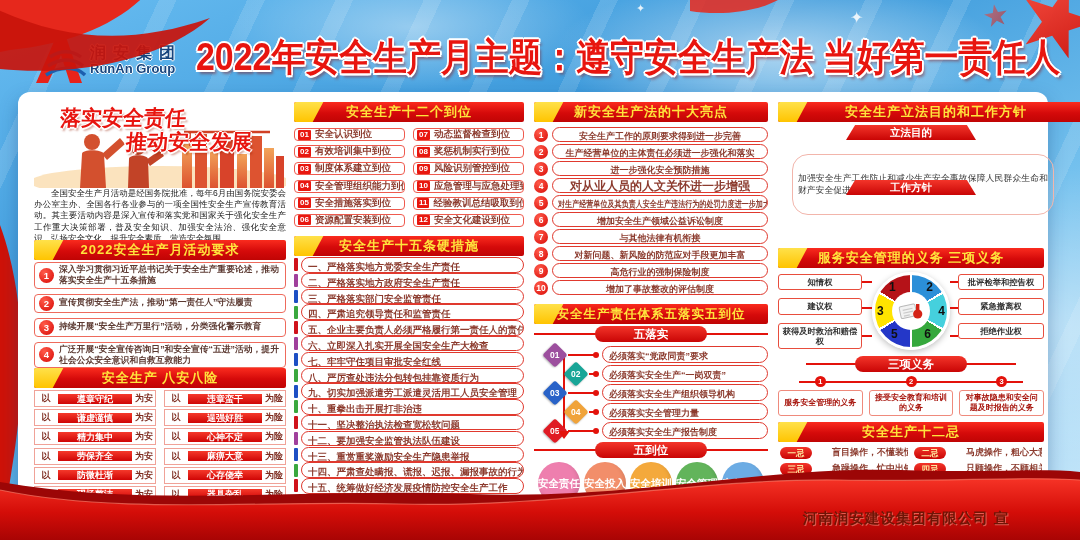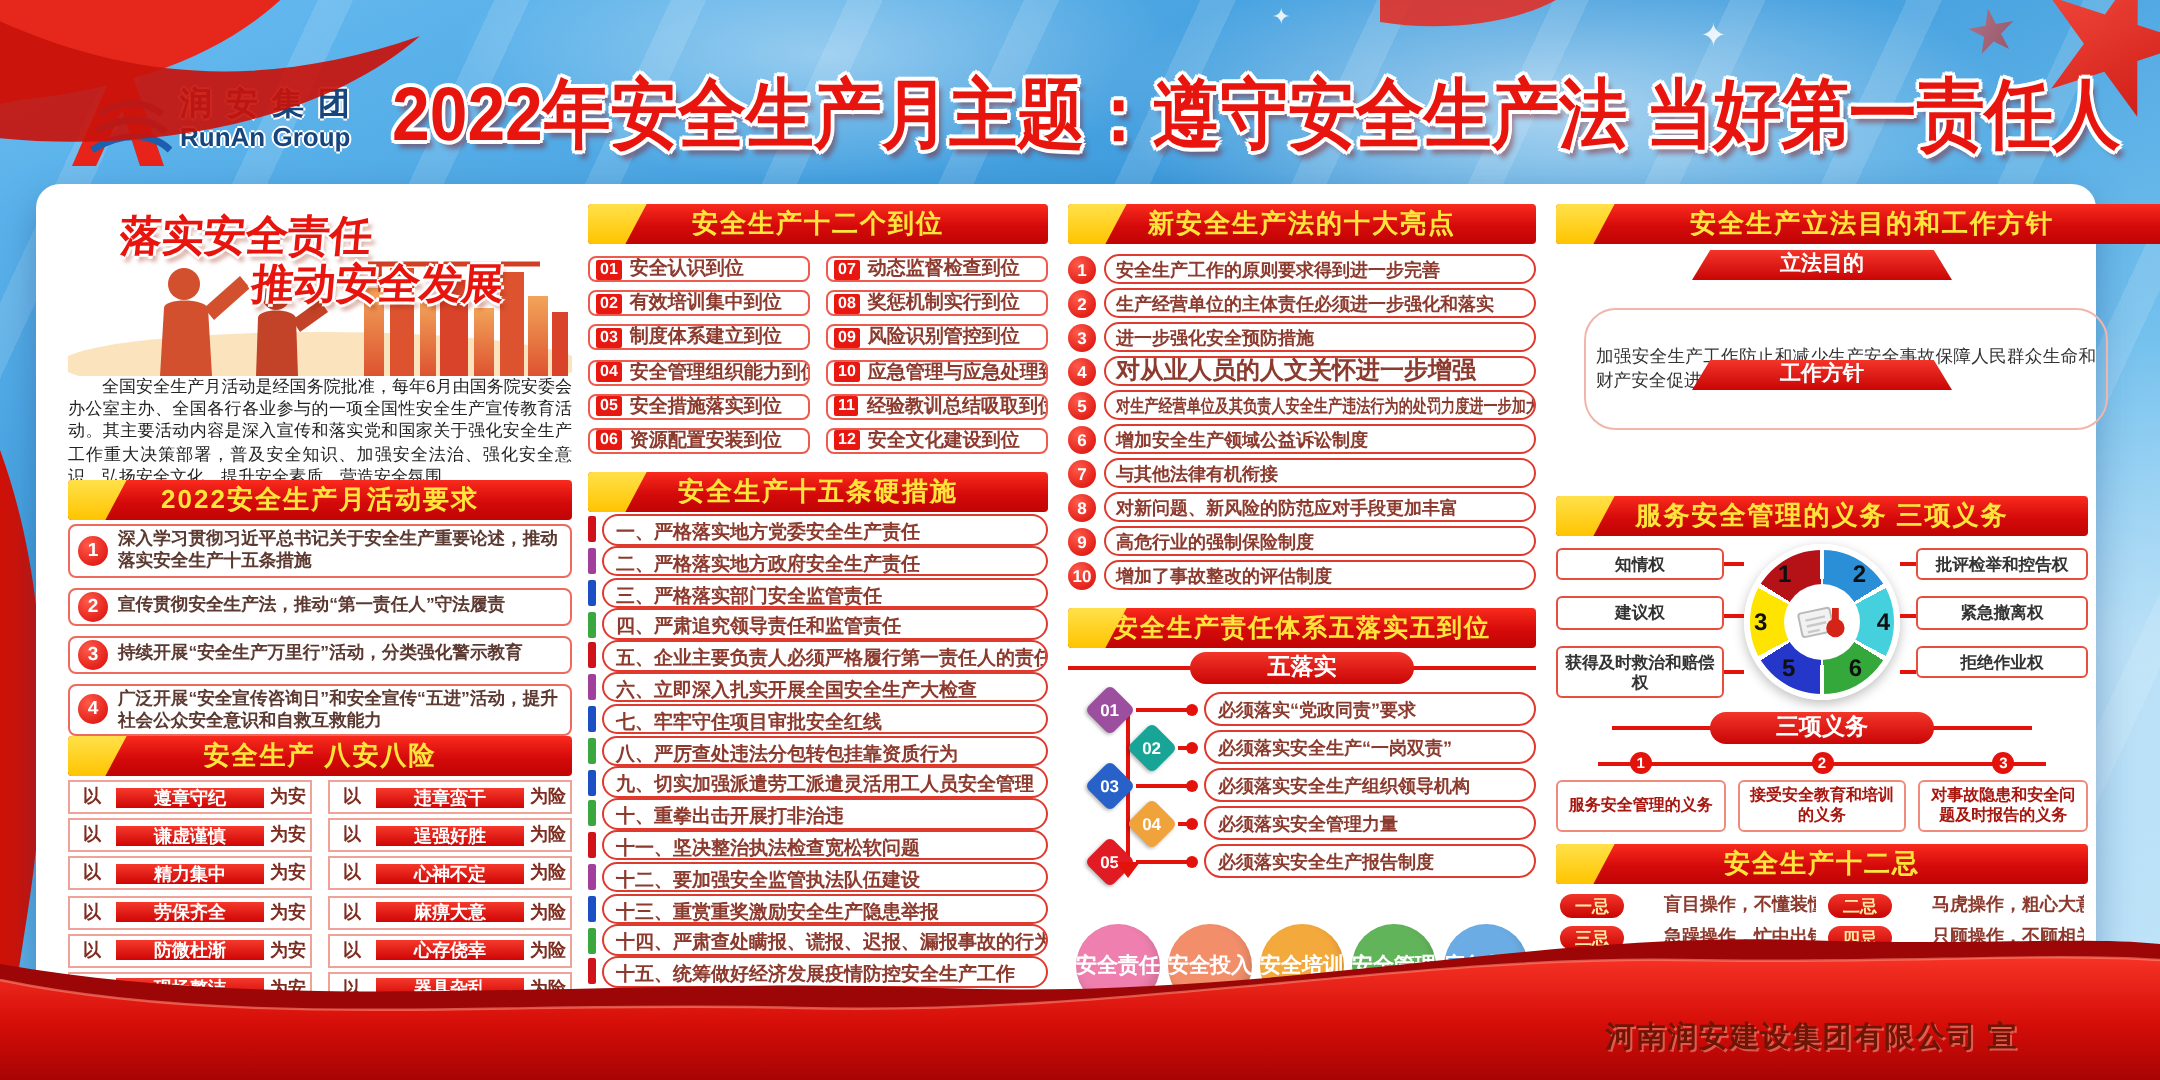--- a/index.html
+++ b/index.html
@@ -68,21 +68,21 @@
   .itxt{font-size:9.5px;font-weight:700;color:#8c3b2e;}
   .m-list{position:absolute;}
   .m-row{display:flex;align-items:center;gap:3px;height:13.5px;margin-bottom:2.3px;}
   .m-bar{width:4px;height:13px;border-radius:1px;flex-shrink:0;}
   .m-pill{flex:1;border:1px solid #e0392e;border-radius:8px;height:13.5px;line-height:13px;padding:0 6px;overflow:hidden;}
   
   .h-list{position:absolute;}
   .h-row{display:flex;align-items:center;gap:4px;height:13px;margin-bottom:4px;}
   .h-num{width:14px;height:14px;border-radius:50%;flex-shrink:0;text-align:center;line-height:14px;
     background:radial-gradient(circle at 35% 30%,#ff5a4a,#d80a06);color:#fff;font-size:8.5px;font-weight:700;}
-  .h-pill{flex:1;border:1px solid #e0392e;border-radius:8px;height:13px;line-height:12px;padding:0 5px;overflow:hidden;}
+  .h-pill{flex:1;border:1px solid #e0392e;border-radius:8px;height:13px;line-height:12px;padding:0 5px;overflow:hidden;text-align:center;}
   .lf-list{position:absolute;}
   .lf-list::before{content:"";position:absolute;left:29px;top:8px;bottom:12px;width:2px;background:#e3120b;}
   .lf-list::after{content:"";position:absolute;left:24px;bottom:2px;border-left:6px solid transparent;
     border-right:6px solid transparent;border-top:8px solid #e3120b;}
   .lf-row{position:relative;display:flex;align-items:center;height:17px;margin-bottom:2px;}
   .lf-d{width:18px;height:18px;transform:rotate(45deg);border-radius:3px;margin-left:12px;flex-shrink:0;
     display:flex;align-items:center;justify-content:center;box-shadow:0 1px 2px rgba(0,0,0,.3);}
   .lf-d span{transform:rotate(-45deg);color:#fff;font-size:8.5px;font-weight:800;}
   .lf-list div.lf-row:nth-of-type(even) .lf-d{margin-left:33px;}
   .lf-link{flex:1;height:2px;background:#e3120b;margin:0 4px;position:relative;}
@@ -570,20 +570,23 @@
         </div>
 
         <div class="lf-row">
           <span class="lf-d" style="background: rgb(224, 27, 36);">
             <span>05</span>
           </span>
           <span class="lf-link"></span>
           <span class="lf-pill"><span class="itxt fit" style="font-size:9px">必须落实安全生产报告制度</span></span>
         </div>
       </div>
+    <div class="pill-wrap" style="left:0;top:342px;width:234px">
+      <div class="pill-r">五到位</div>
+    </div>
     <div class="fc-row" style="left:0;top:362px;width:234px">
 
         <div class="fc" style="background: rgb(238, 127, 174);">
           <span>安全</span>
           <span>责任</span>
         </div>
 
         <div class="fc" style="background: rgb(242, 142, 106);">
           <span>安全</span>
           <span>投入</span>

